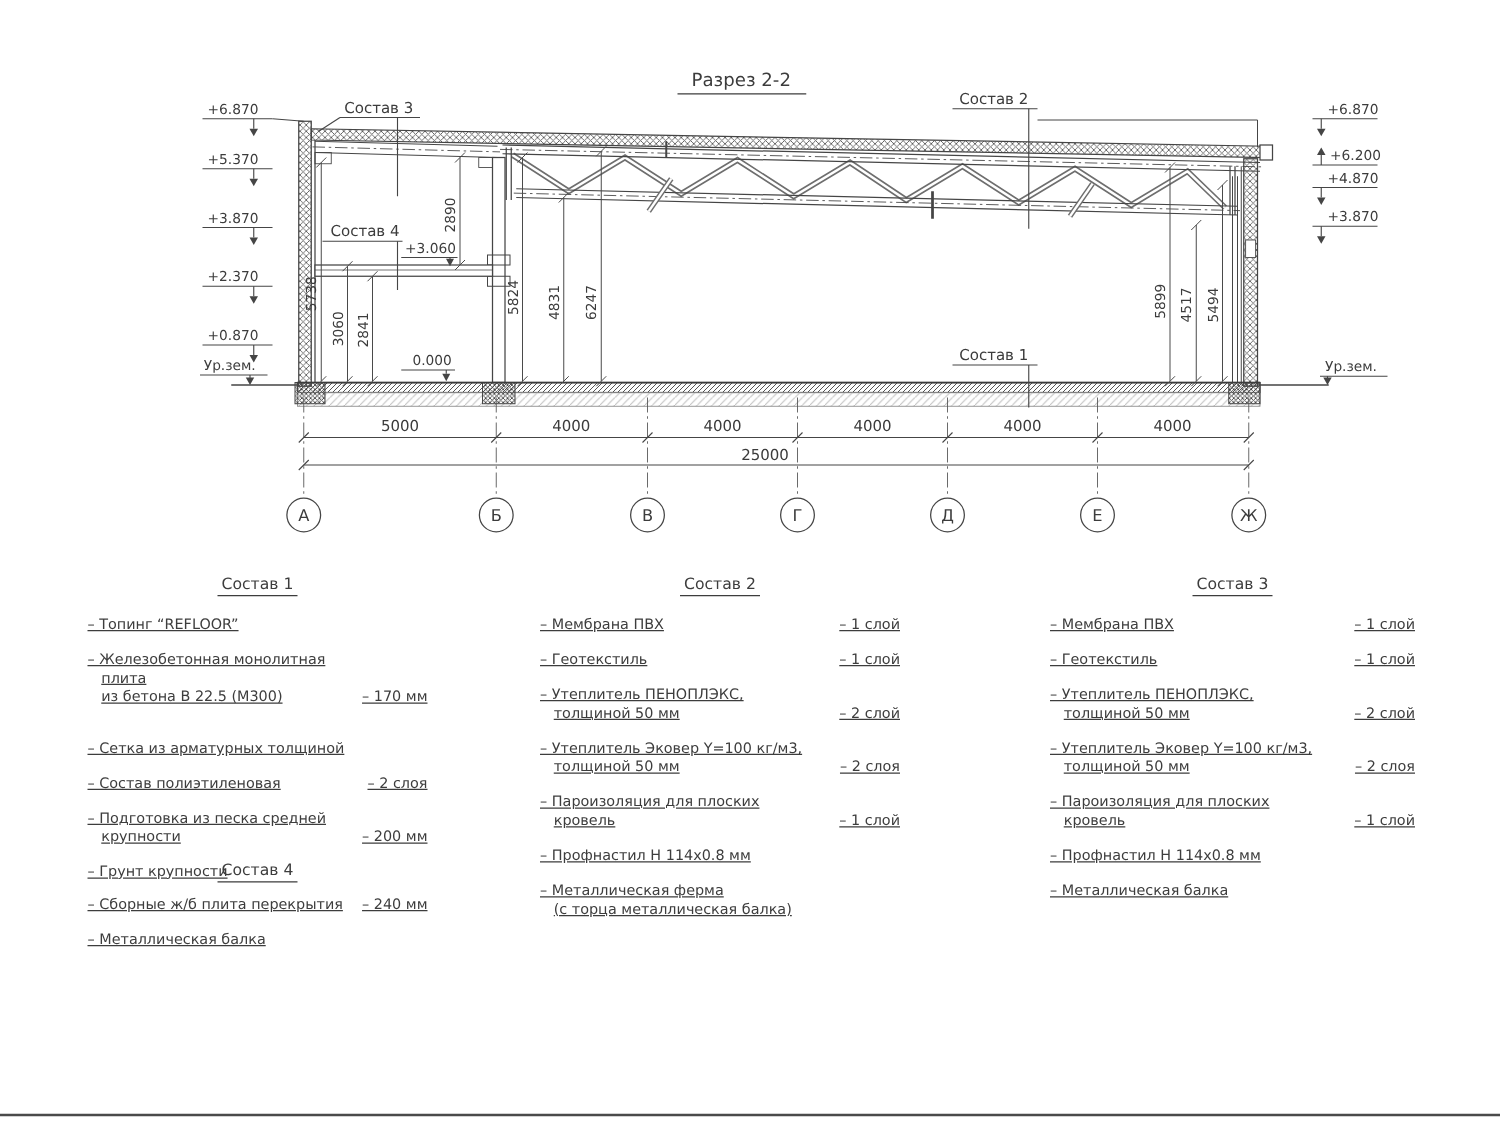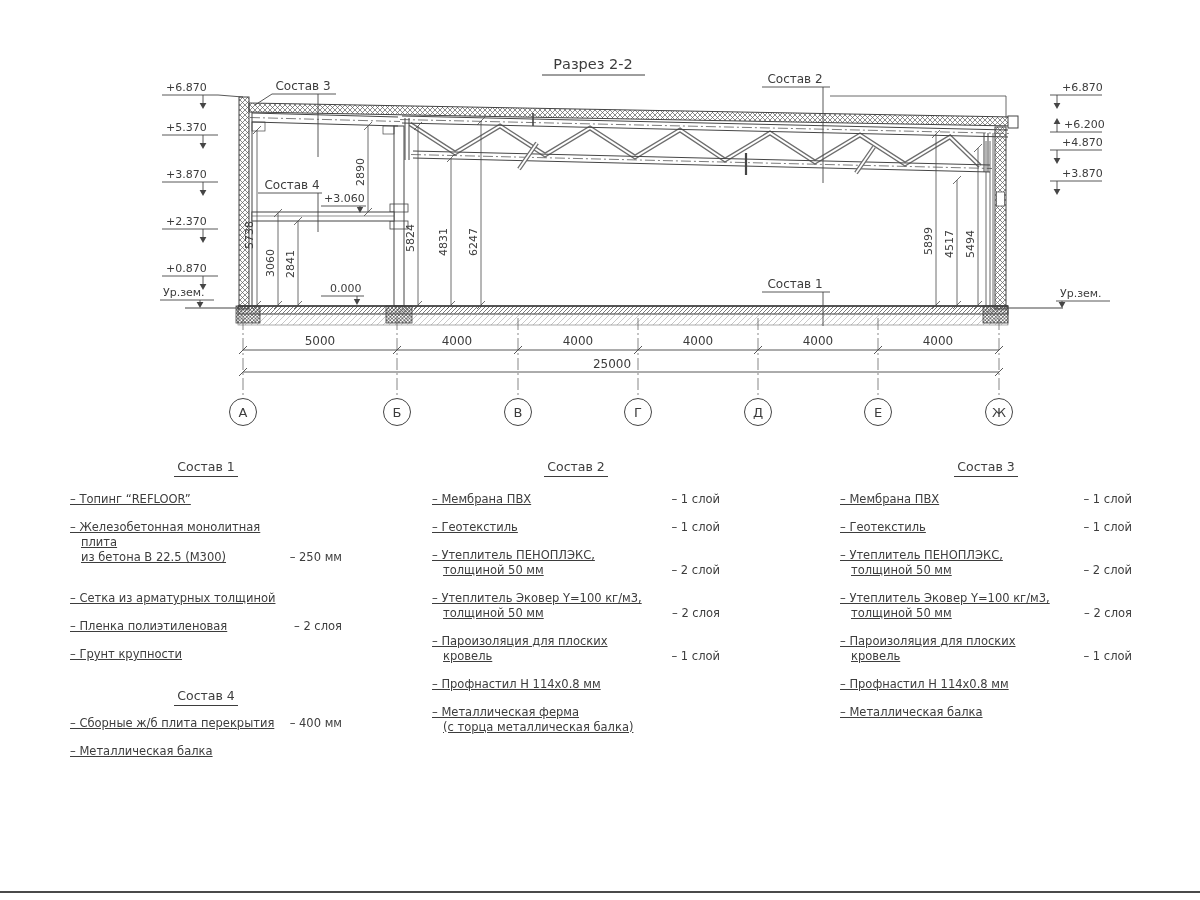--- a/index.html
+++ b/index.html
@@ -10,21 +10,21 @@
   .t11{font-size:11px;}
   .t12{font-size:12px;}
   .t13{font-size:13px;}
   .t15{font-size:14.5px;}
   .mat-list{position:absolute;font-size:11.5px;line-height:1.3;color:#3d3d3d;}
   .list-title-wrap{text-align:center;margin-bottom:15px;}
   .list-title{display:inline-block;font-size:12.5px;border-bottom:1px solid #3d3d3d;padding:0 3px 1px 3px;}
   .row{display:flex;justify-content:space-between;align-items:flex-end;margin-bottom:13px;}
   .row.mb-lg{margin-bottom:26px;align-items:flex-end;}
   .li-name{white-space:pre-line;padding-left:11px;text-indent:-11px;max-width:215px;text-decoration:underline;}
-  .li-val{white-space:nowrap;padding-left:8px;}
+  .li-val{white-space:nowrap;padding-left:8px;text-decoration:underline;}
   #bottom-rule{position:absolute;left:0;right:0;top:891px;height:2px;background:#4a4a4a;}
 </style>
 </head>
 <body>
 
 <div id="stage">
 
 <svg width="1200" height="900" viewBox="0 0 1200 900">
   <defs>
     <pattern id="crossh" width="5" height="5" patternUnits="userSpaceOnUse">
@@ -315,29 +315,34 @@
 
   <div class="mat-list" style="left:70px;top:459px;width:272px;">
     <div class="list-title-wrap"><span class="list-title">Состав 1</span></div>
     <div class="row">
         <div class="li-name">– Топинг “REFLOOR”</div>
         <div class="li-val"></div>
       </div>
     <div class="row mb-lg">
         <div class="li-name">– Железобетонная  монолитная плита
 из бетона В 22.5 (М300)</div>
-        <div class="li-val">– 250 мм</div>
+        <div class="li-val">– 170 мм</div>
       </div>
     <div class="row">
         <div class="li-name">– Сетка из арматурных толщиной</div>
         <div class="li-val"></div>
       </div>
     <div class="row">
-        <div class="li-name">– Пленка полиэтиленовая</div>
+        <div class="li-name">– Состав полиэтиленовая</div>
         <div class="li-val">–  2 слоя</div>
+      </div>
+    <div class="row">
+        <div class="li-name">– Подготовка из песка средней
+крупности</div>
+        <div class="li-val">– 200 мм</div>
       </div>
     <div class="row">
         <div class="li-name">– Грунт крупности</div>
         <div class="li-val"></div>
       </div>
   </div>
 
   <div class="mat-list" style="left:432px;top:459px;width:288px;">
     <div class="list-title-wrap"><span class="list-title">Состав 2</span></div>
     <div class="row">
@@ -404,21 +409,21 @@
     <div class="row">
         <div class="li-name">– Металлическая балка</div>
         <div class="li-val"></div>
       </div>
   </div>
 
   <div class="mat-list" style="left:70px;top:688px;width:272px;">
     <div class="list-title-wrap" style="margin-bottom:10px;"><span class="list-title">Состав 4</span></div>
     <div class="row">
         <div class="li-name">– Сборные ж/б плита перекрытия</div>
-        <div class="li-val">– 400 мм</div>
+        <div class="li-val">– 240 мм</div>
       </div>
     <div class="row">
         <div class="li-name">– Металлическая балка</div>
         <div class="li-val"></div>
       </div>
   </div>
 
   <div id="bottom-rule"></div>
 </div>
 

